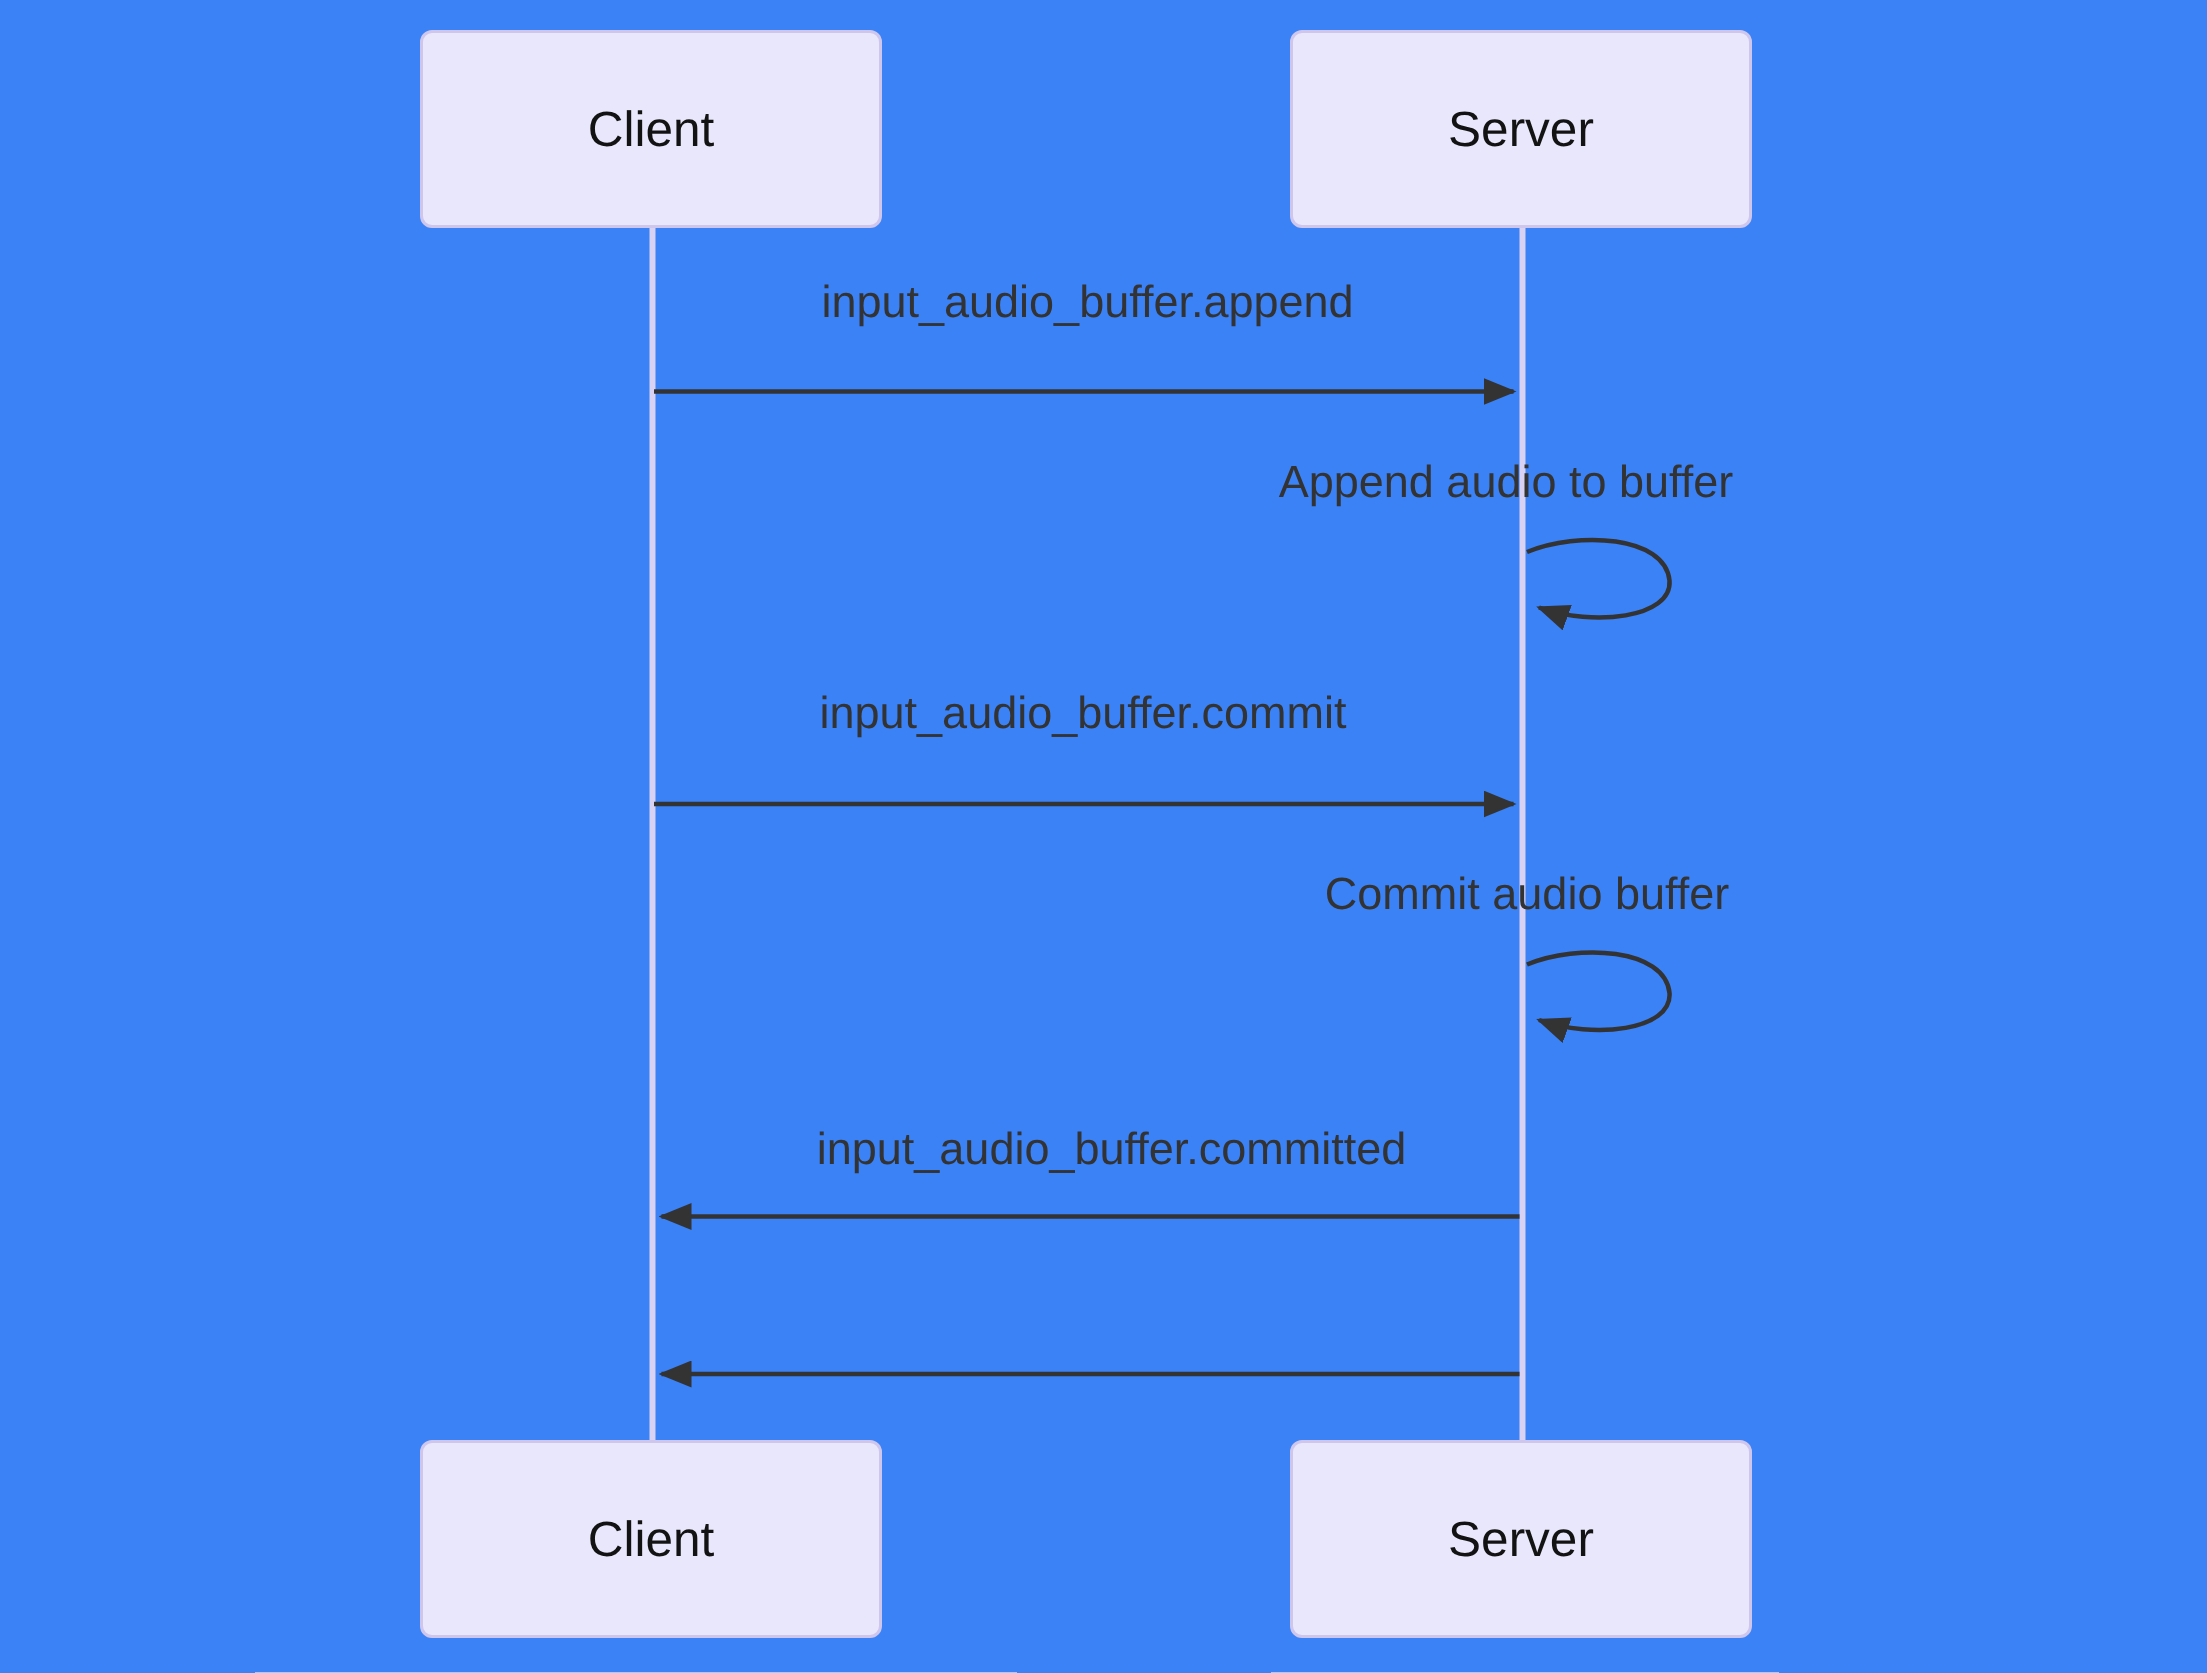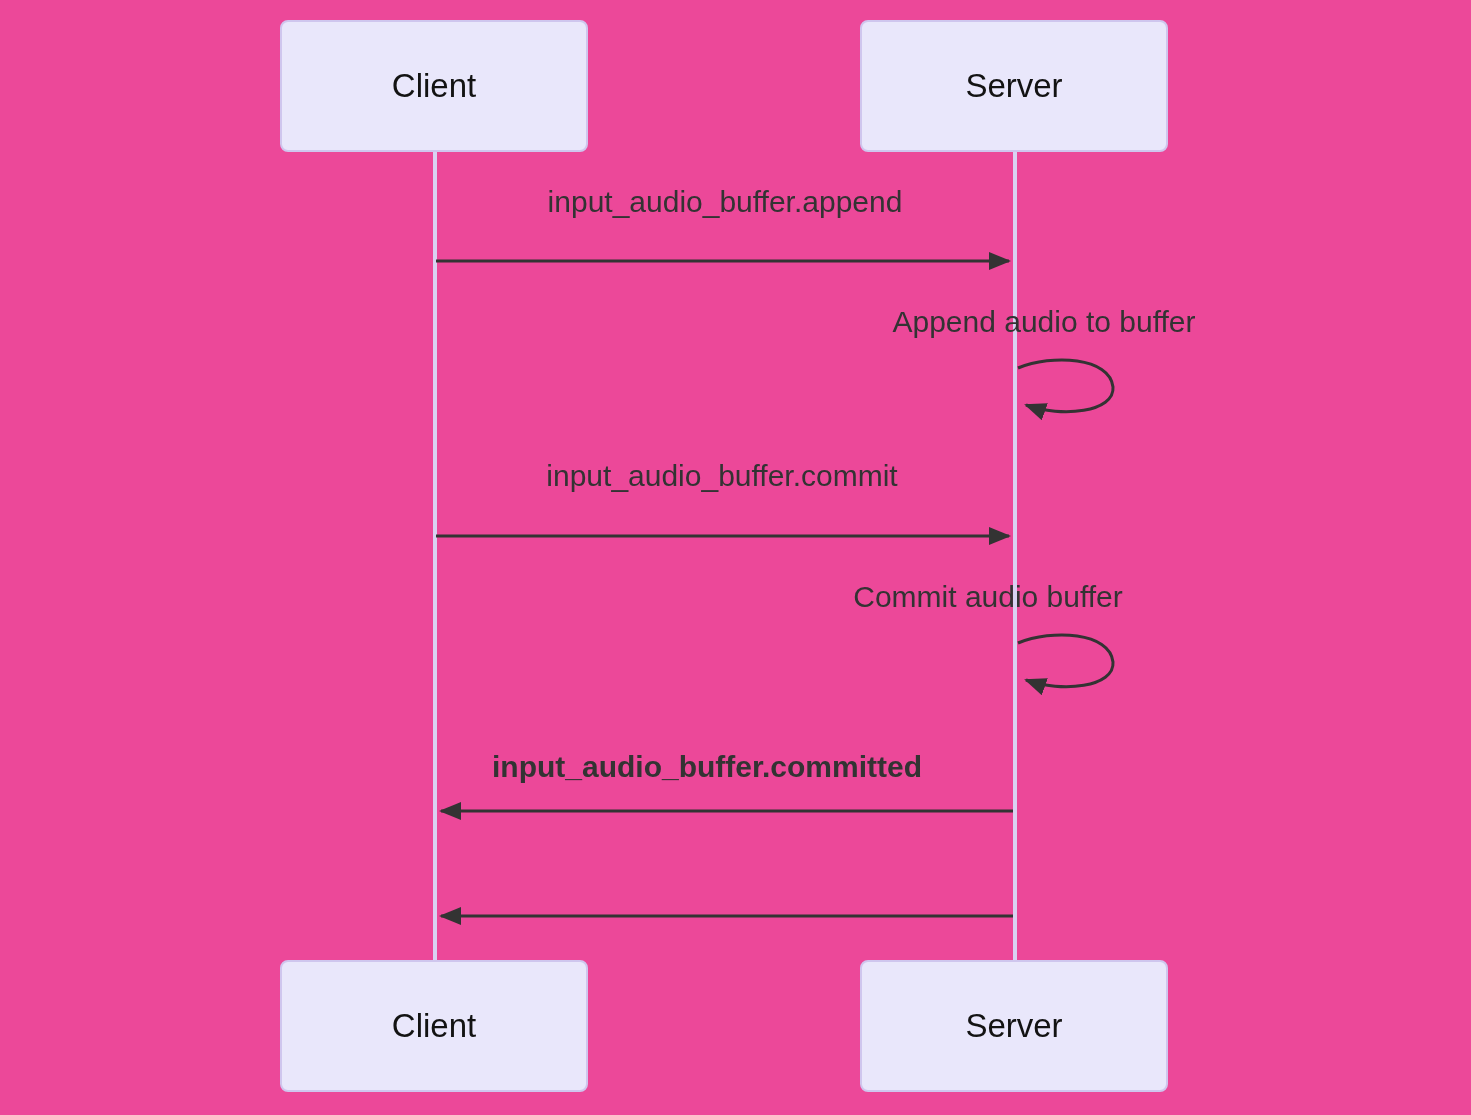--- a/index.html
+++ b/index.html
@@ -5,21 +5,21 @@
   html, body {
     margin: 0;
     padding: 0;
     background: #ffffff;
     font-family: "Liberation Sans", "DejaVu Sans", sans-serif;
   }
   #stage {
     position: relative;
     width: 1471px;
     height: 1115px;
-    background: #ec4899;
+    background: #3b82f6;
     overflow: hidden;
   }
   #wires {
     position: absolute;
     left: 0;
     top: 0;
     width: 1471px;
     height: 1115px;
   }
   .actor-box {
@@ -43,24 +43,24 @@
   .actor-server-bot  { left: 860px; top: 960px; }
   .msg-label {
     position: absolute;
     transform: translate(-50%, -50%);
     font-size: 30px;
     color: #333333;
     white-space: nowrap;
     z-index: 3;
   }
   .lbl-1 { left: 725px;  top: 202px; }
-  .lbl-2 { left: 1044px; top: 322px; }
+  .lbl-2 { left: 1004px; top: 322px; }
   .lbl-3 { left: 722px;  top: 476px; }
-  .lbl-4 { left: 988px; top: 597px; }
-  .lbl-5 { left: 707px;  top: 767px; font-weight: bold; }
+  .lbl-4 { left: 1018px; top: 597px; }
+  .lbl-5 { left: 741px;  top: 767px; }
   .lbl-6 { left: 729px;  top: 872px; }
 </style>
 </head>
 <body>
 
 <div id="stage">
 
   <svg id="wires" viewBox="0 0 1471 1115" xmlns="http://www.w3.org/2000/svg">
     <defs>
       <marker id="arrowhead" viewBox="0 0 22 18" markerUnits="userSpaceOnUse" markerWidth="22" markerHeight="18" refX="20" refY="9" orient="auto">

